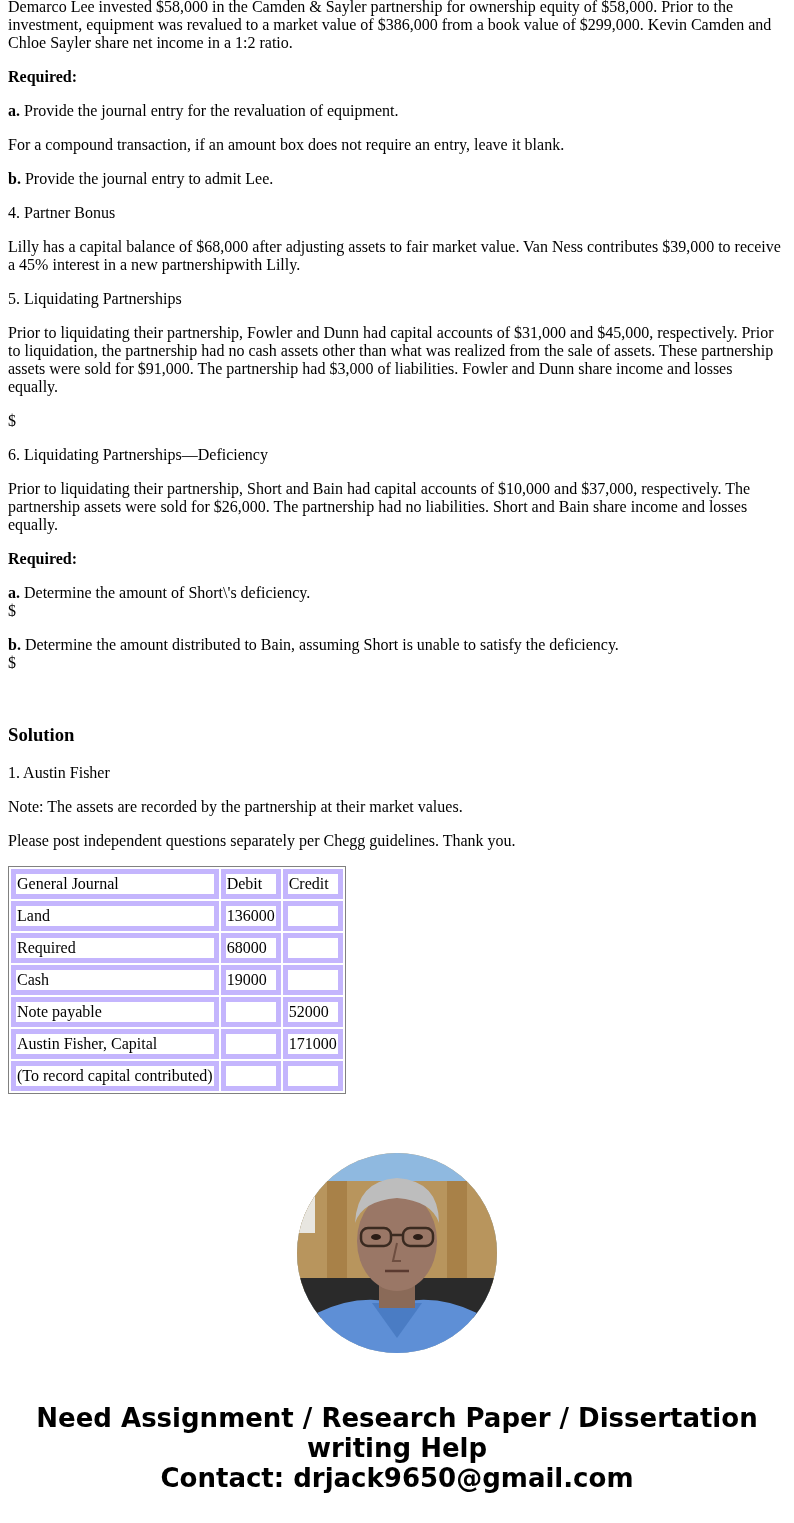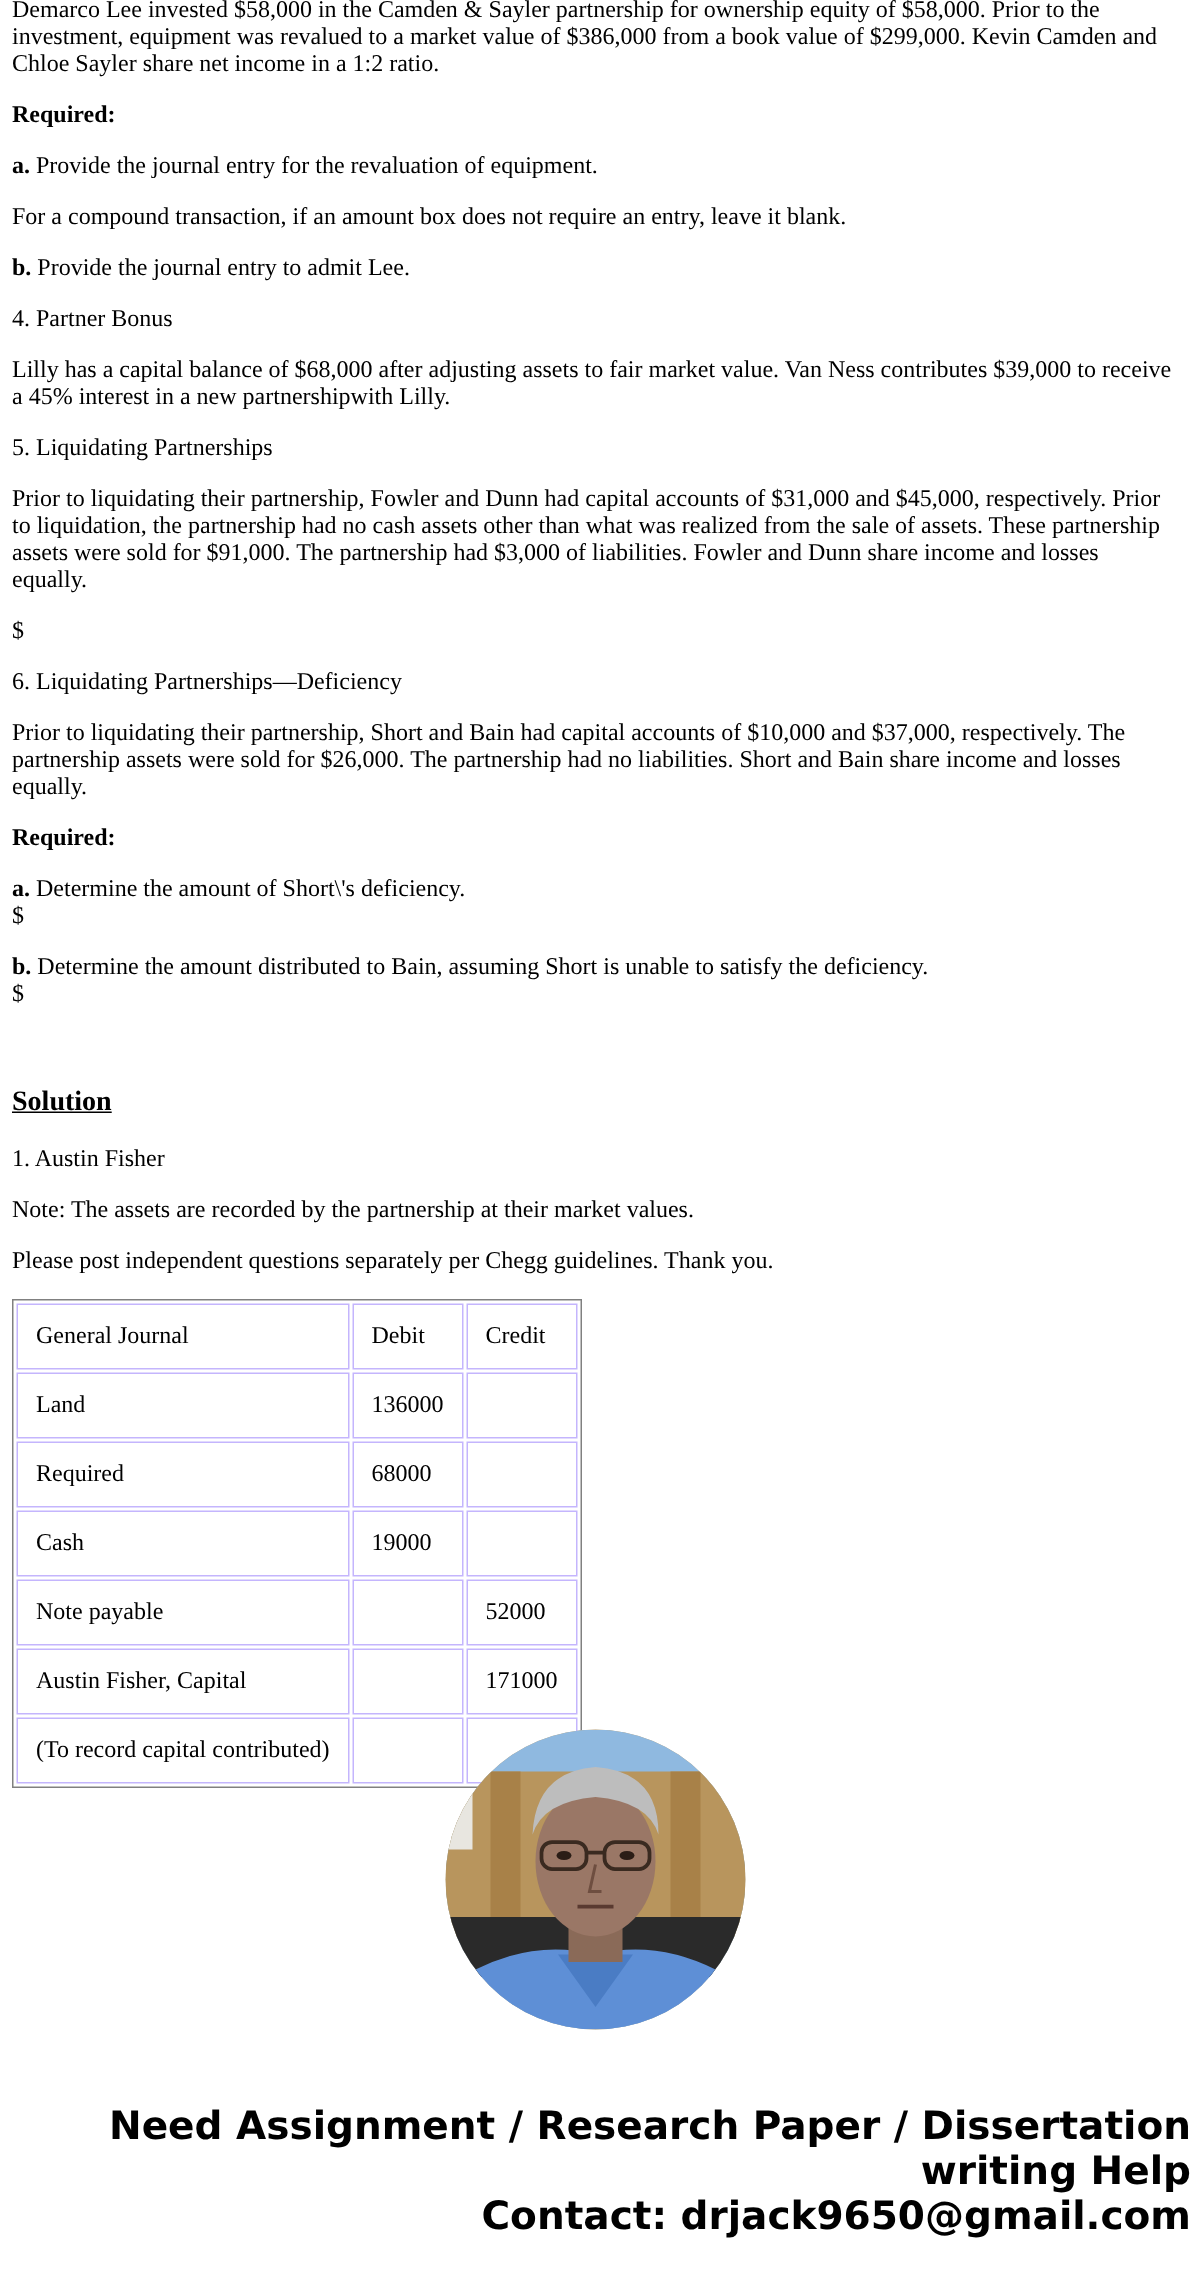--- a/index.html
+++ b/index.html
@@ -27,35 +27,34 @@
       margin: 0 0 16px 0;
     }
     p.tight { margin-bottom: 0; }
     .dollar-line { margin-bottom: 16px; }
     b { font-weight: bold; }
     h3.solution-title {
       font-size: 18.7px;
       font-weight: bold;
       margin: 0;
       line-height: 22px;
-      text-decoration: underline;
     }
     .spacer { height: 52px; }
     .sol-gap { height: 18px; }
     table.journal {
       border-collapse: separate;
       border-spacing: 2px;
       border: 1px solid #808080;
       margin-top: 0;
       font-family: "Liberation Serif", serif;
       font-size: 16px;
     }
     table.journal td {
-      border: 1px solid #c4b5fd;
-      padding: 12px;
+      border: 5px solid #c4b5fd;
+      padding: 1px;
       height: 18px;
       line-height: 18px;
       white-space: nowrap;
     }
     table.journal td.num { min-width: 46px; }
     table.journal td.num2 { min-width: 46px; }
     .avatar-wrap {
       position: absolute;
       left: 297px;
       top: 1153px;
@@ -63,21 +62,21 @@
       height: 200px;
       border-radius: 50%;
       overflow: hidden;
       background: #c9a46a;
     }
     .promo {
       position: absolute;
       left: 0;
       top: 1403px;
       width: 794px;
-      text-align: right;
+      text-align: center;
       font-family: "DejaVu Sans", sans-serif;
       font-weight: bold;
       font-size: 26px;
       line-height: 30px;
       color: #000;
     }
   </style>
 </head>
 <body>
 

